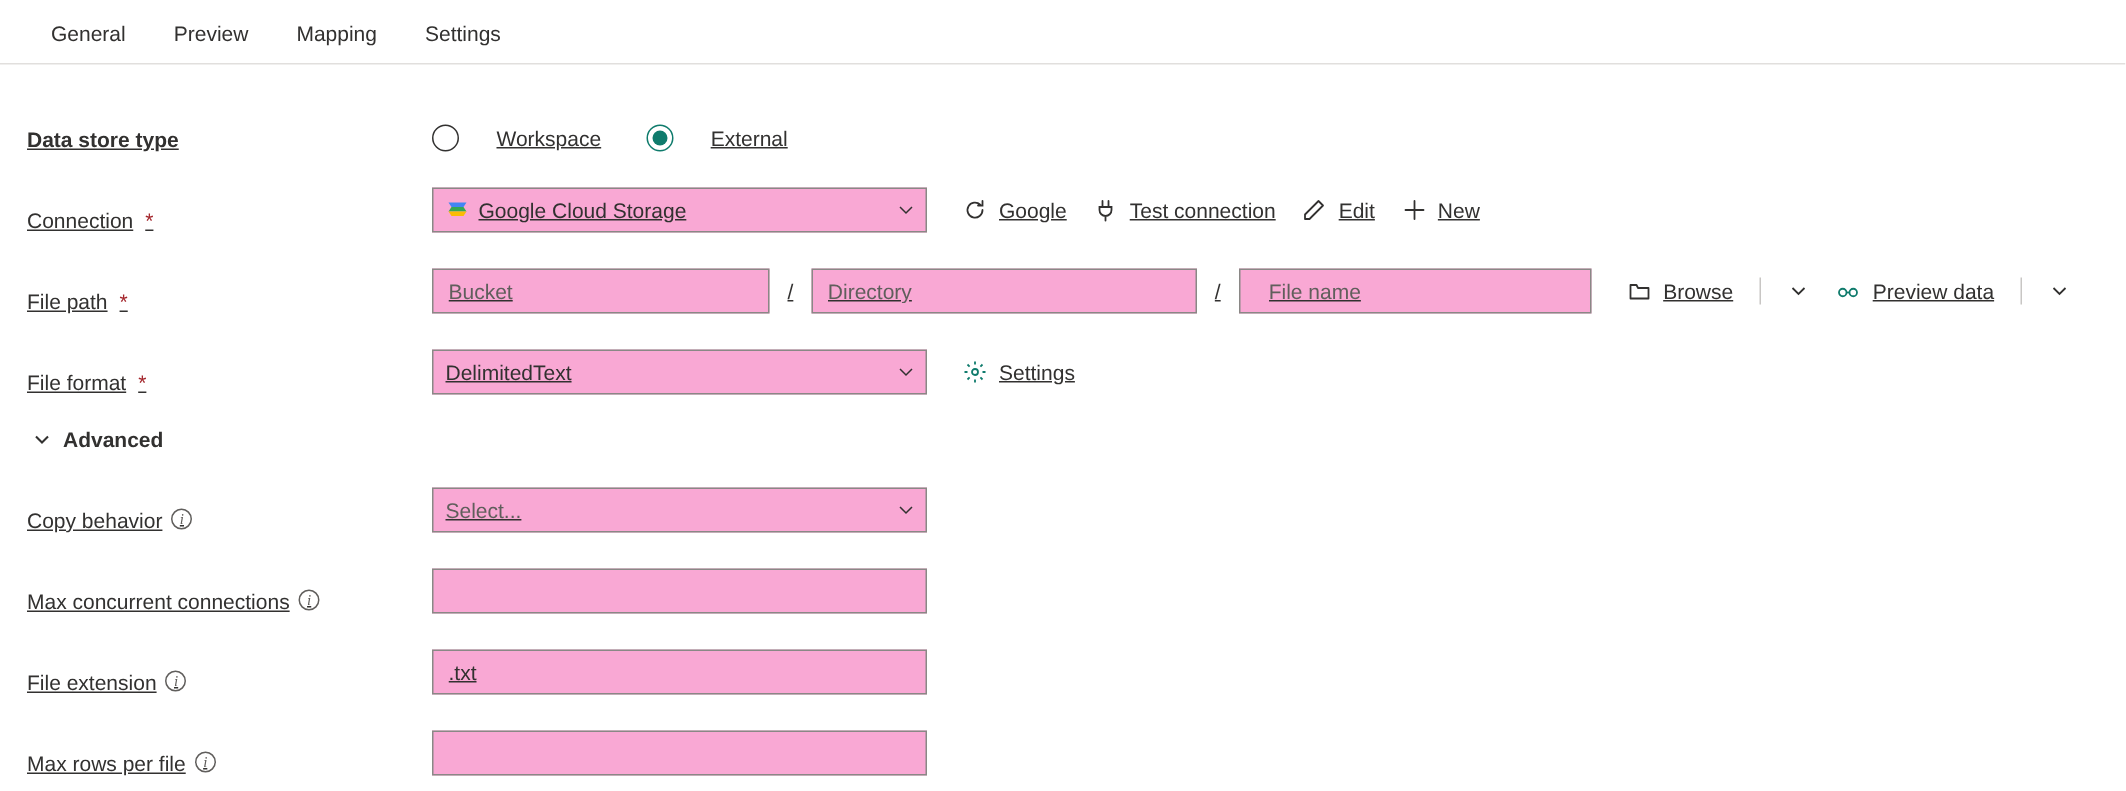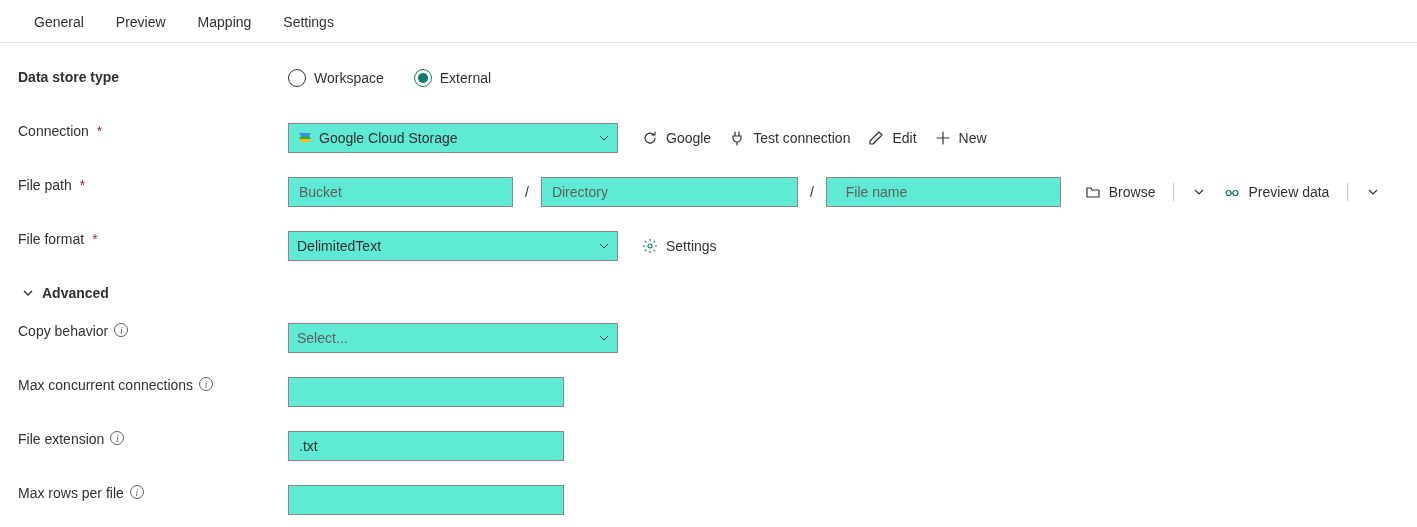--- a/index.html
+++ b/index.html
@@ -36,23 +36,24 @@
     right: 8px;
     bottom: -1px;
     height: 3px;
     background: #0f7b6c;
   }
   .form {
     padding: 26px 18px 20px 18px;
   }
   .row {
     display: flex;
-    align-items: flex-start;
+    align-items: flex-end;
     margin-bottom: 22px;
     min-height: 32px;
+    text-decoration: underline;
   }
   .label-col {
     width: 270px;
     flex-shrink: 0;
     display: flex;
     align-items: center;
     gap: 6px;
     font-size: 14px;
     color: #323130;
   }
@@ -74,21 +75,21 @@
   .ctrl-col {
     display: flex;
     align-items: center;
     gap: 10px;
     flex: 1;
   }
   
   .radio {
     display: flex;
     align-items: center;
-    gap: 8px;
+    gap: 25px;
     cursor: pointer;
     margin-right: 20px;
   }
   .radio .circle {
     width: 18px; height: 18px;
     border: 1px solid #323130;
     border-radius: 50%;
     display: inline-flex;
     align-items: center;
     justify-content: center;
@@ -99,30 +100,30 @@
   .radio.selected .circle::after {
     content: "";
     width: 10px; height: 10px;
     background: #0f7b6c;
     border-radius: 50%;
   }
   
   .select, .input {
     height: 30px;
     border: 1px solid #8a8886;
-    background: #5eead4;
+    background: #f9a8d4;
     display: flex;
     align-items: center;
     padding: 0 8px;
     font-size: 14px;
     color: #323130;
     position: relative;
   }
   .select { width: 330px; padding-right: 28px; cursor: pointer; }
-  .input { width: 276px; }
+  .input { width: 330px; }
   .input input {
     border: none; outline: none; width: 100%; font: inherit; color: inherit;
     background: transparent;
   }
   .input input::placeholder { color: #605e5c; }
   .chevron {
     position: absolute;
     right: 8px;
     top: 50%;
     transform: translateY(-50%);

